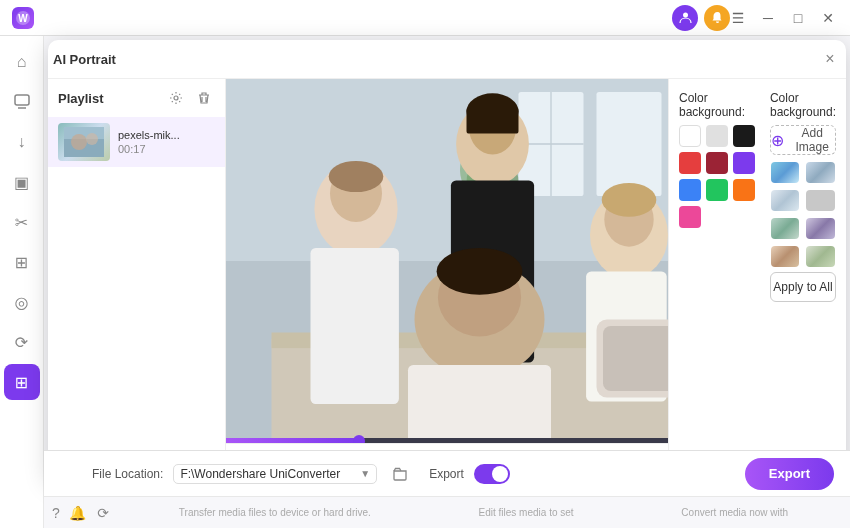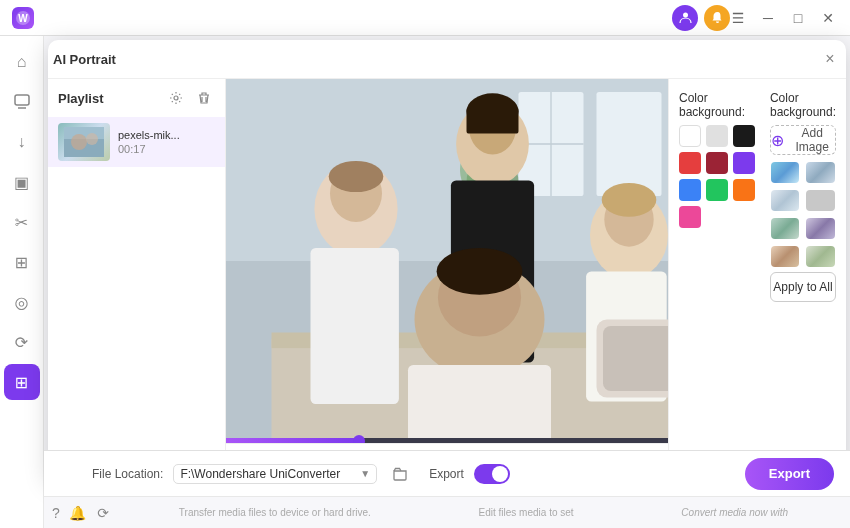--- a/index.html
+++ b/index.html
@@ -571,18 +571,18 @@
 
     <div style="height:32px;background:#f7f7fa;border-top:1px solid #e8e8e8;display:flex;align-items:center;position:absolute;bottom:0;left:0;right:0;padding:0 8px;">
       <div style="display:flex;gap:10px;align-items:center;margin-right:16px;">
         <button style="border:none;background:transparent;color:#888;cursor:pointer;font-size:14px;">?</button>
         <button style="border:none;background:transparent;color:#888;cursor:pointer;font-size:14px;">🔔</button>
         <button style="border:none;background:transparent;color:#888;cursor:pointer;font-size:14px;">⟳</button>
       </div>
       <div style="display:flex;flex:1;justify-content:space-around;">
         <span style="font-size:10px;color:#aaa;">Transfer media files to device or hard drive.</span>
         <span style="font-size:10px;color:#aaa;">Edit files media to set</span>
-        <span style="font-size:10px;color:#aaa;font-style:italic;">Convert media now with</span>
+        <span style="font-size:10px;color:#aaa;">Convert media now with</span>
       </div>
     </div>
 
   </div>
 </div>
 
 </body></html>

